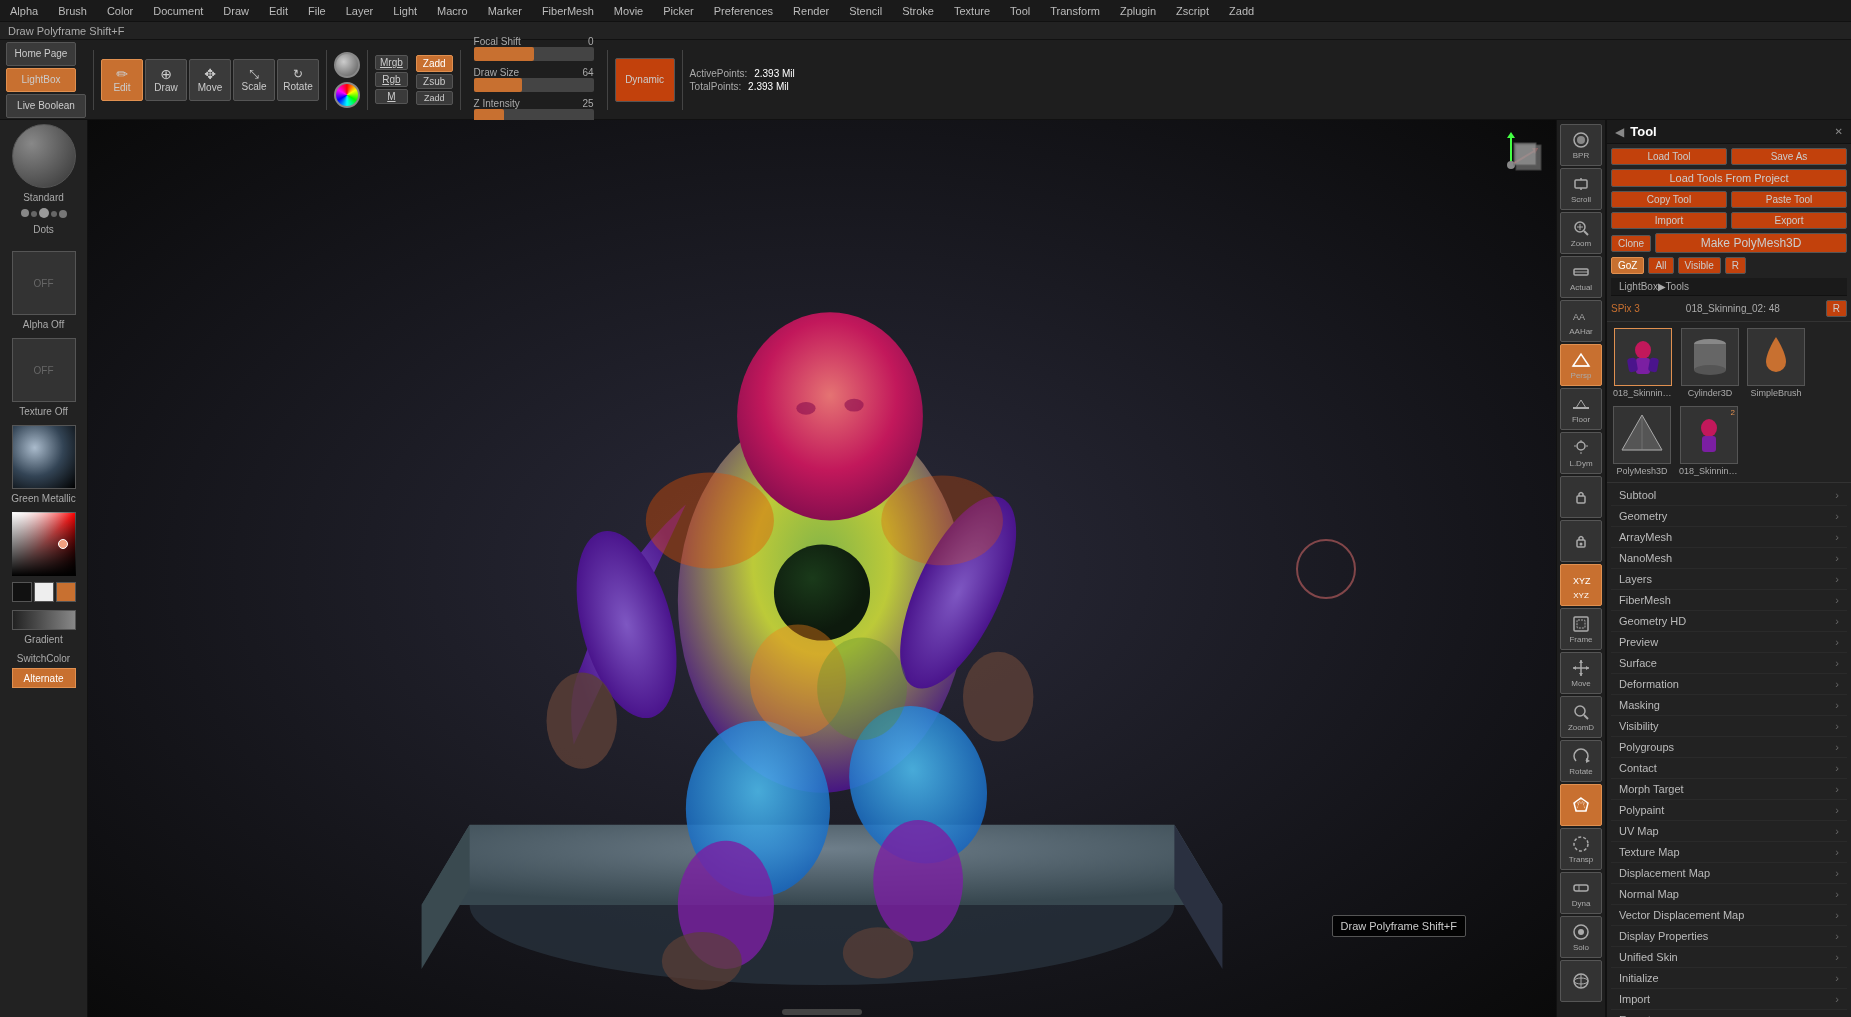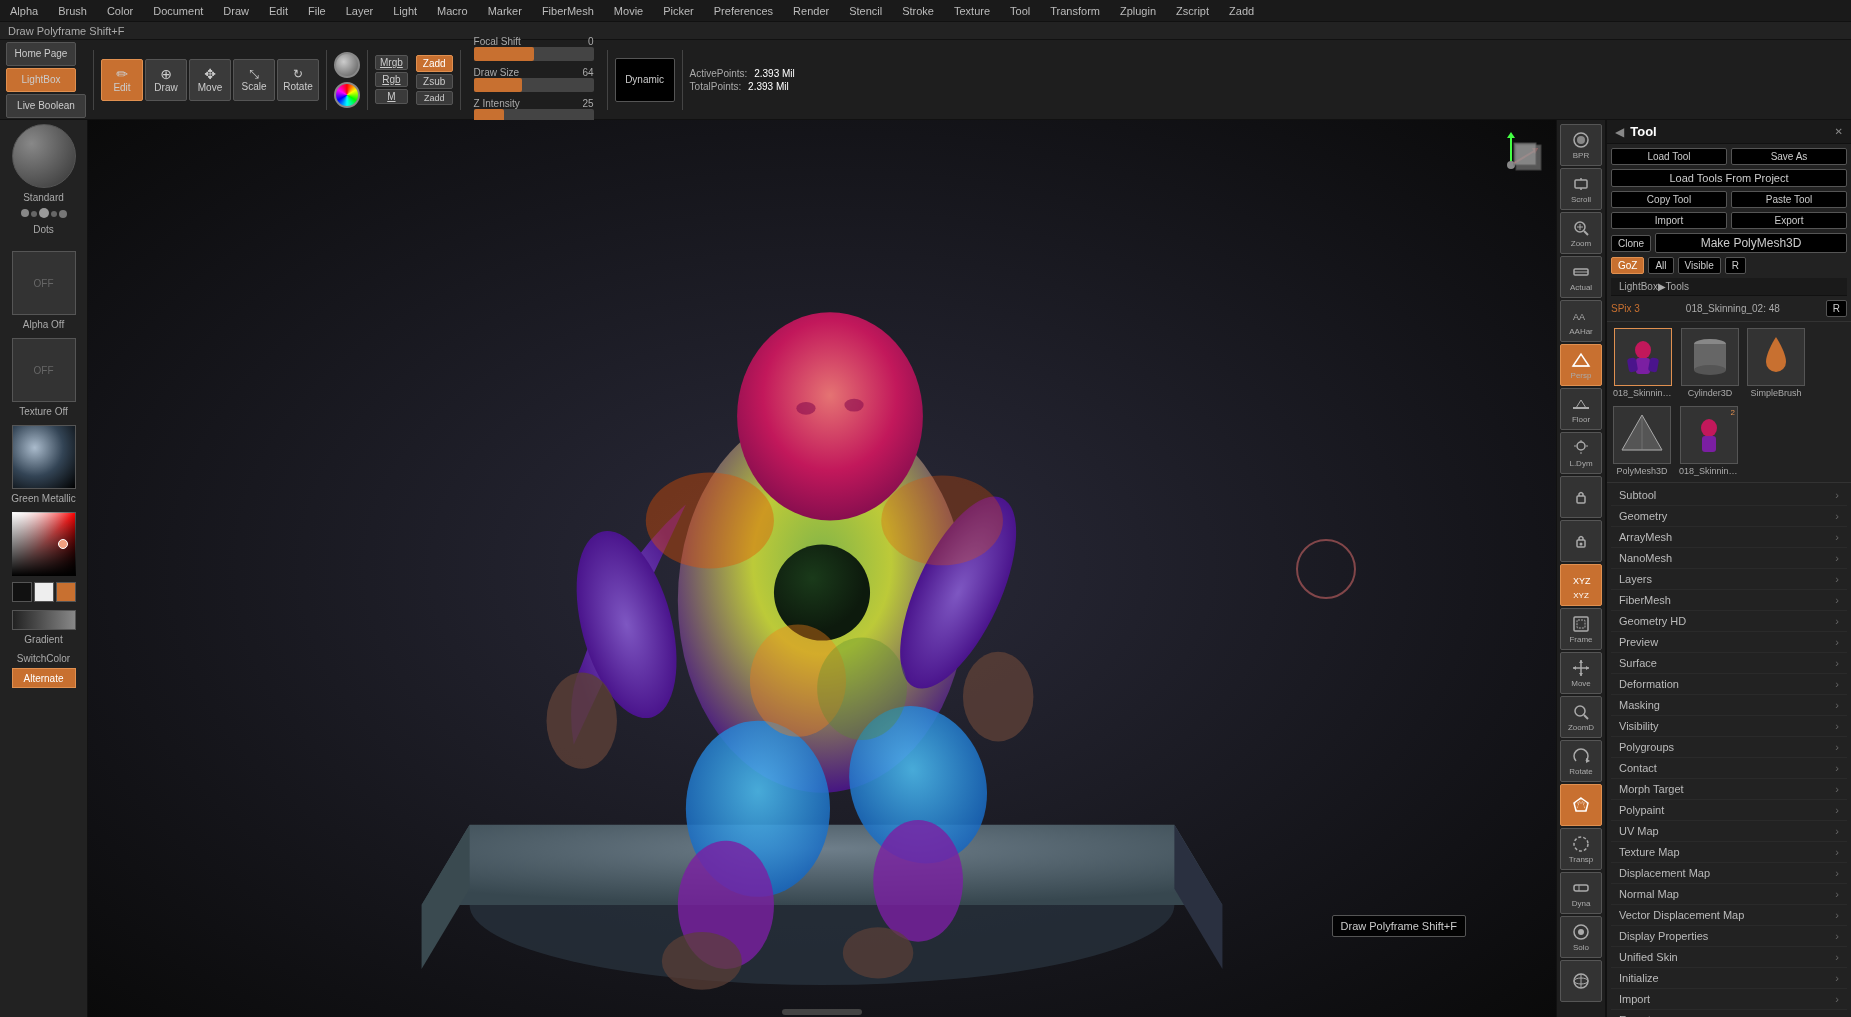--- a/index.html
+++ b/index.html
@@ -308,21 +308,21 @@
       border-bottom: 1px solid #333;
     }
 
     .tool-control-row {
       display: flex;
       gap: 4px;
       align-items: center;
     }
 
     .small-btn {
-      background: #000000;
+      background: #c2410c;
       border: 1px solid #555;
       color: #ccc;
       padding: 2px 6px;
       cursor: pointer;
       font-size: 10px;
       border-radius: 2px;
     }
 
     
     #subtool-area {

